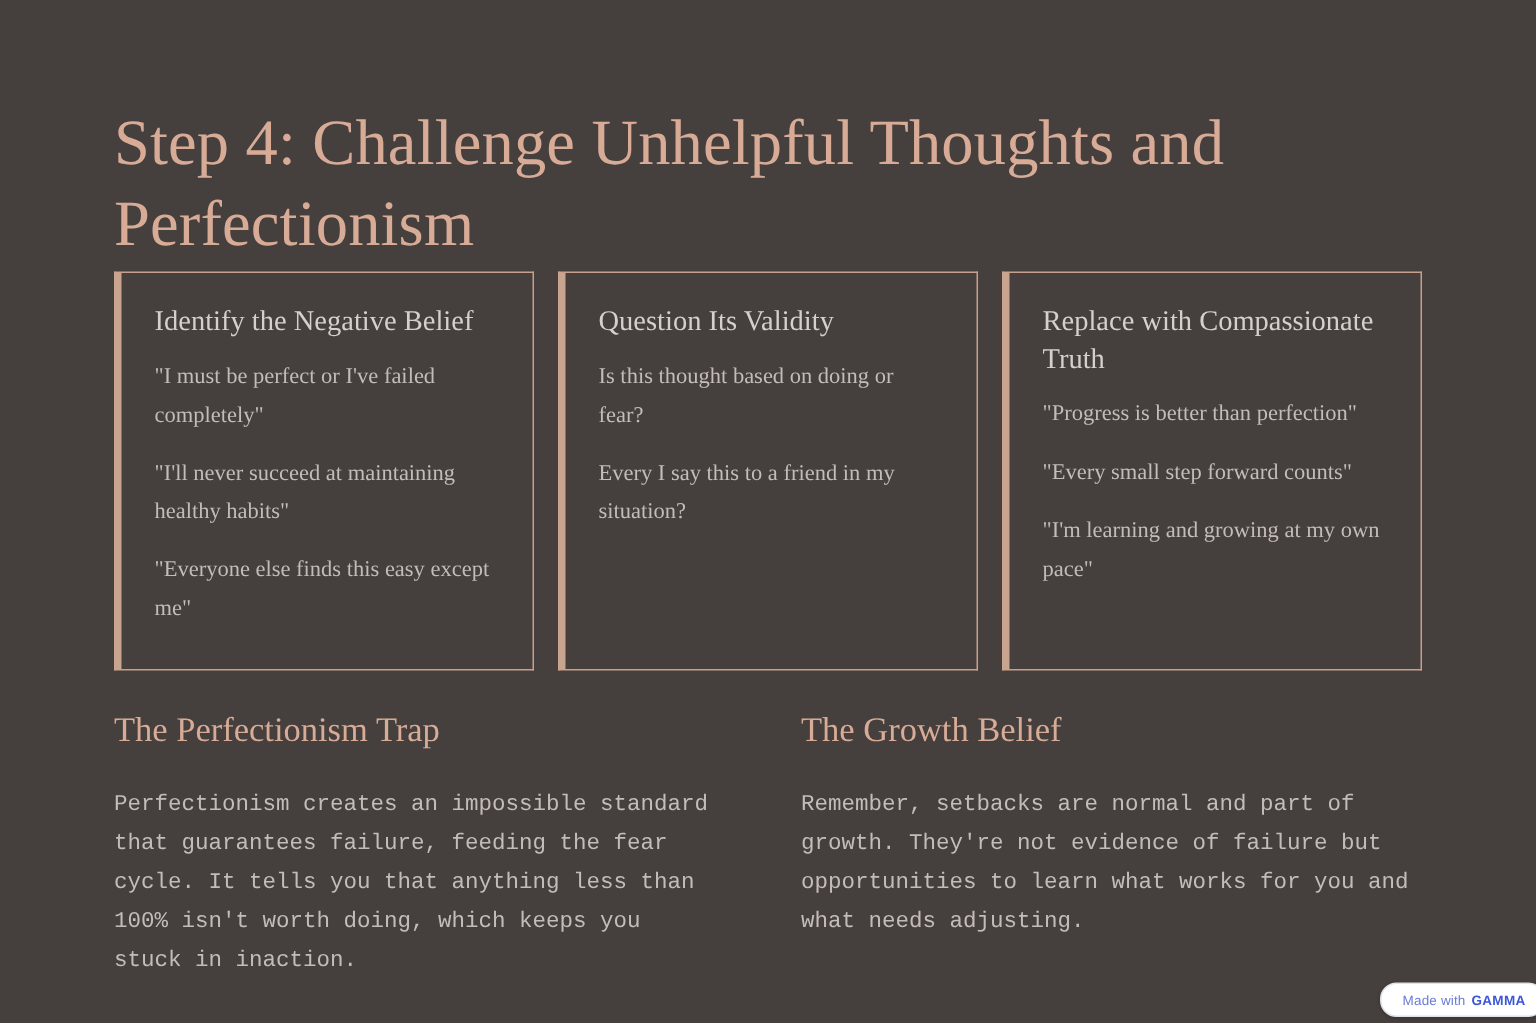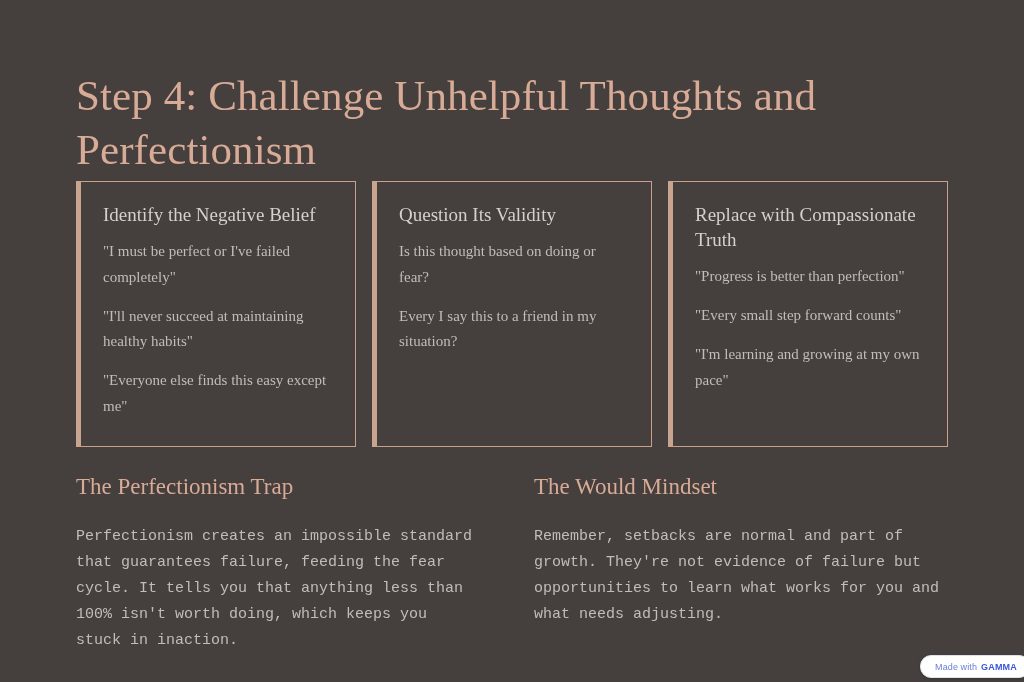--- a/index.html
+++ b/index.html
@@ -153,21 +153,21 @@
   </div>
 
   <div class="bottom">
 
     <div class="bottom-col left">
       <h2 class="section-heading">The Perfectionism Trap</h2>
       <p class="section-body">Perfectionism creates an impossible standard that guarantees failure, feeding the fear cycle. It tells you that anything less than 100% isn't worth doing, which keeps you stuck in inaction.</p>
     </div>
 
     <div class="bottom-col right">
-      <h2 class="section-heading">The Would Mindset</h2>
+      <h2 class="section-heading">The Growth Belief</h2>
       <p class="section-body">Remember, setbacks are normal and part of growth. They're not evidence of failure but opportunities to learn what works for you and what needs adjusting.</p>
     </div>
 
   </div>
 
   <div class="gamma-badge">
     <span class="gamma-made">Made with</span>
     <span class="gamma-word">GAMMA</span>
   </div>
 

